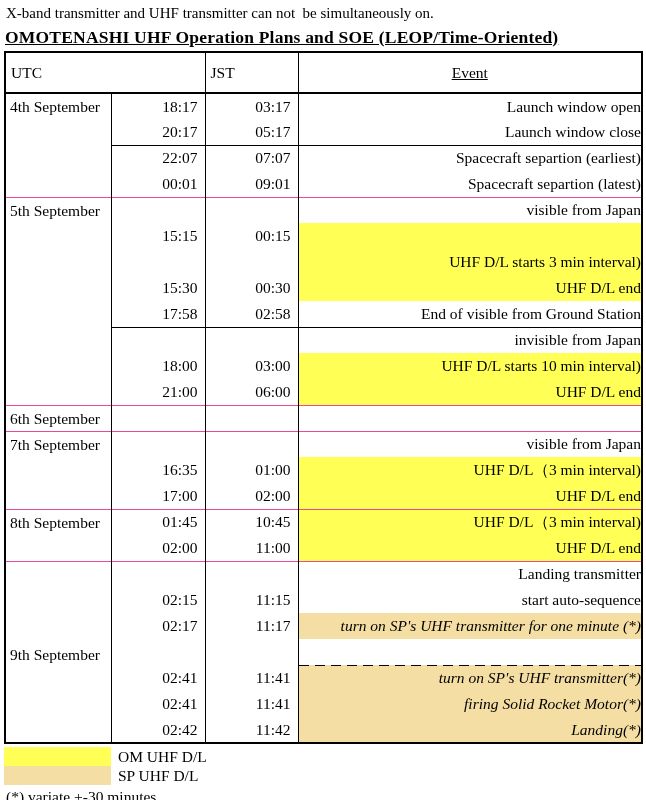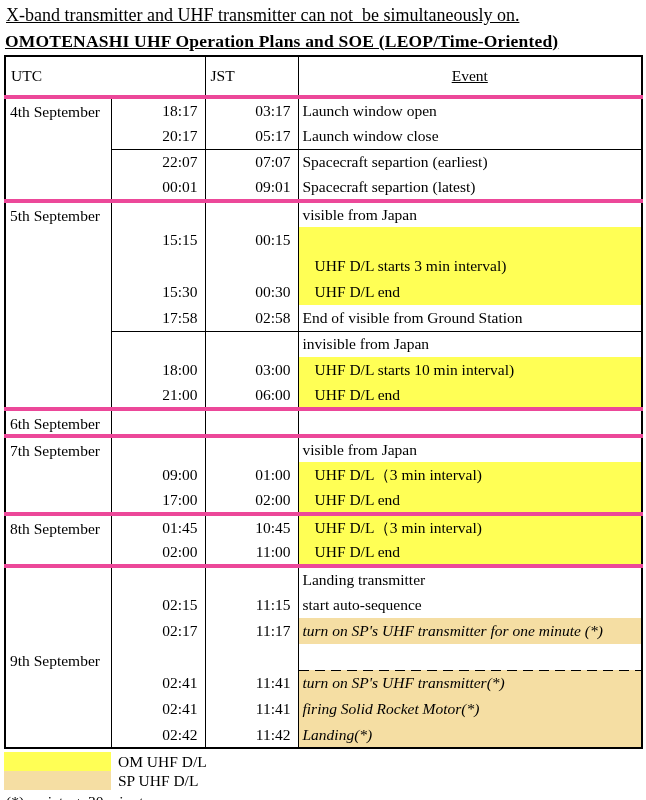--- a/index.html
+++ b/index.html
@@ -3,46 +3,46 @@
 <meta charset="utf-8">
 <style>
   :root { --om-color:#FFFF55; --sp-color:#F5DEA3; }
   * { box-sizing: border-box; }
   html,body { margin:0; padding:0; background:#fff; }
   body {
     width:646px; height:800px; overflow:hidden; color:#000;
     font-family:"Liberation Serif","DejaVu Serif",serif;
   }
   .page { padding:3px 5px 0 4px; }
-  .top-note { font-size:18px; padding:2px 0 5px 2px; white-space:pre;text-decoration:underline; }
+  .top-note { font-size:15px; padding:2px 0 5px 2px; white-space:pre; }
   .title { font-size:17.5px; font-weight:bold; margin:0 0 3px 1px; letter-spacing:0.2px;text-decoration:underline; }
 
   table.soe-table {
     border-collapse:collapse; table-layout:fixed; width:637px;
     border:2px solid #000;
   }
   col.c-date { width:106px; }
   col.c-utc  { width:94px; }
   col.c-jst  { width:93px; }
   col.c-event{ width:344px; }
 
   th, td {
     border-left:1px solid #000; border-right:1px solid #000;
     padding:0; font-size:15.5px; font-weight:normal; overflow:hidden;
   }
   thead th { height:41px; border-bottom:2px solid #000; vertical-align:middle; }
   .th-utc, .th-jst { text-align:left; padding-left:5px; }
   .th-event { text-align:center;text-decoration:underline; }
 
   tbody td { height:26px; vertical-align:middle; }
-  tr.section-start td { border-top:4px solid #ec4899; }
+  tr.section-start td { border-top:1px solid #ec4899; }
   td.date-cell { vertical-align:top; padding:3px 2px 0 4px; }
   td.date-cell .date-label { display:block; line-height:20px; }
   td.time-cell { text-align:right; padding-right:7px; }
-  td.event-cell { text-align:left; padding-left:4px; position:relative; }
+  td.event-cell { text-align:right; padding-left:4px; position:relative; }
   td.divider-below { border-bottom:1px solid #000; }
   td.hl-om { background:var(--om-color);padding-left:16px; }
   td.hl-sp { background:var(--sp-color);font-style:italic; }
   td.dashed-above::before {
     content:""; position:absolute; left:0; right:0; top:-2px; height:3px;
     background:repeating-linear-gradient(to right, #000 0 10px, transparent 10px 16px);
   }
 
   .legend { margin-top:3px; margin-left:0; }
   .legend-row { display:flex; height:19px; }
@@ -150,21 +150,21 @@
         </tr>
         <tr class="section-start">
           <td class="date-cell" rowspan="3">
             <span class="date-label">7th September</span>
           </td>
           <td class="time-cell"></td>
           <td class="time-cell"></td>
           <td class="event-cell">visible from Japan</td>
         </tr>
         <tr>
-          <td class="time-cell">09:00</td>
+          <td class="time-cell">16:35</td>
           <td class="time-cell">01:00</td>
           <td class="event-cell hl-om">UHF D/L（3 min interval)</td>
         </tr>
         <tr>
           <td class="time-cell">17:00</td>
           <td class="time-cell">02:00</td>
           <td class="event-cell hl-om">UHF D/L end</td>
         </tr>
         <tr class="section-start">
           <td class="date-cell" rowspan="2">

